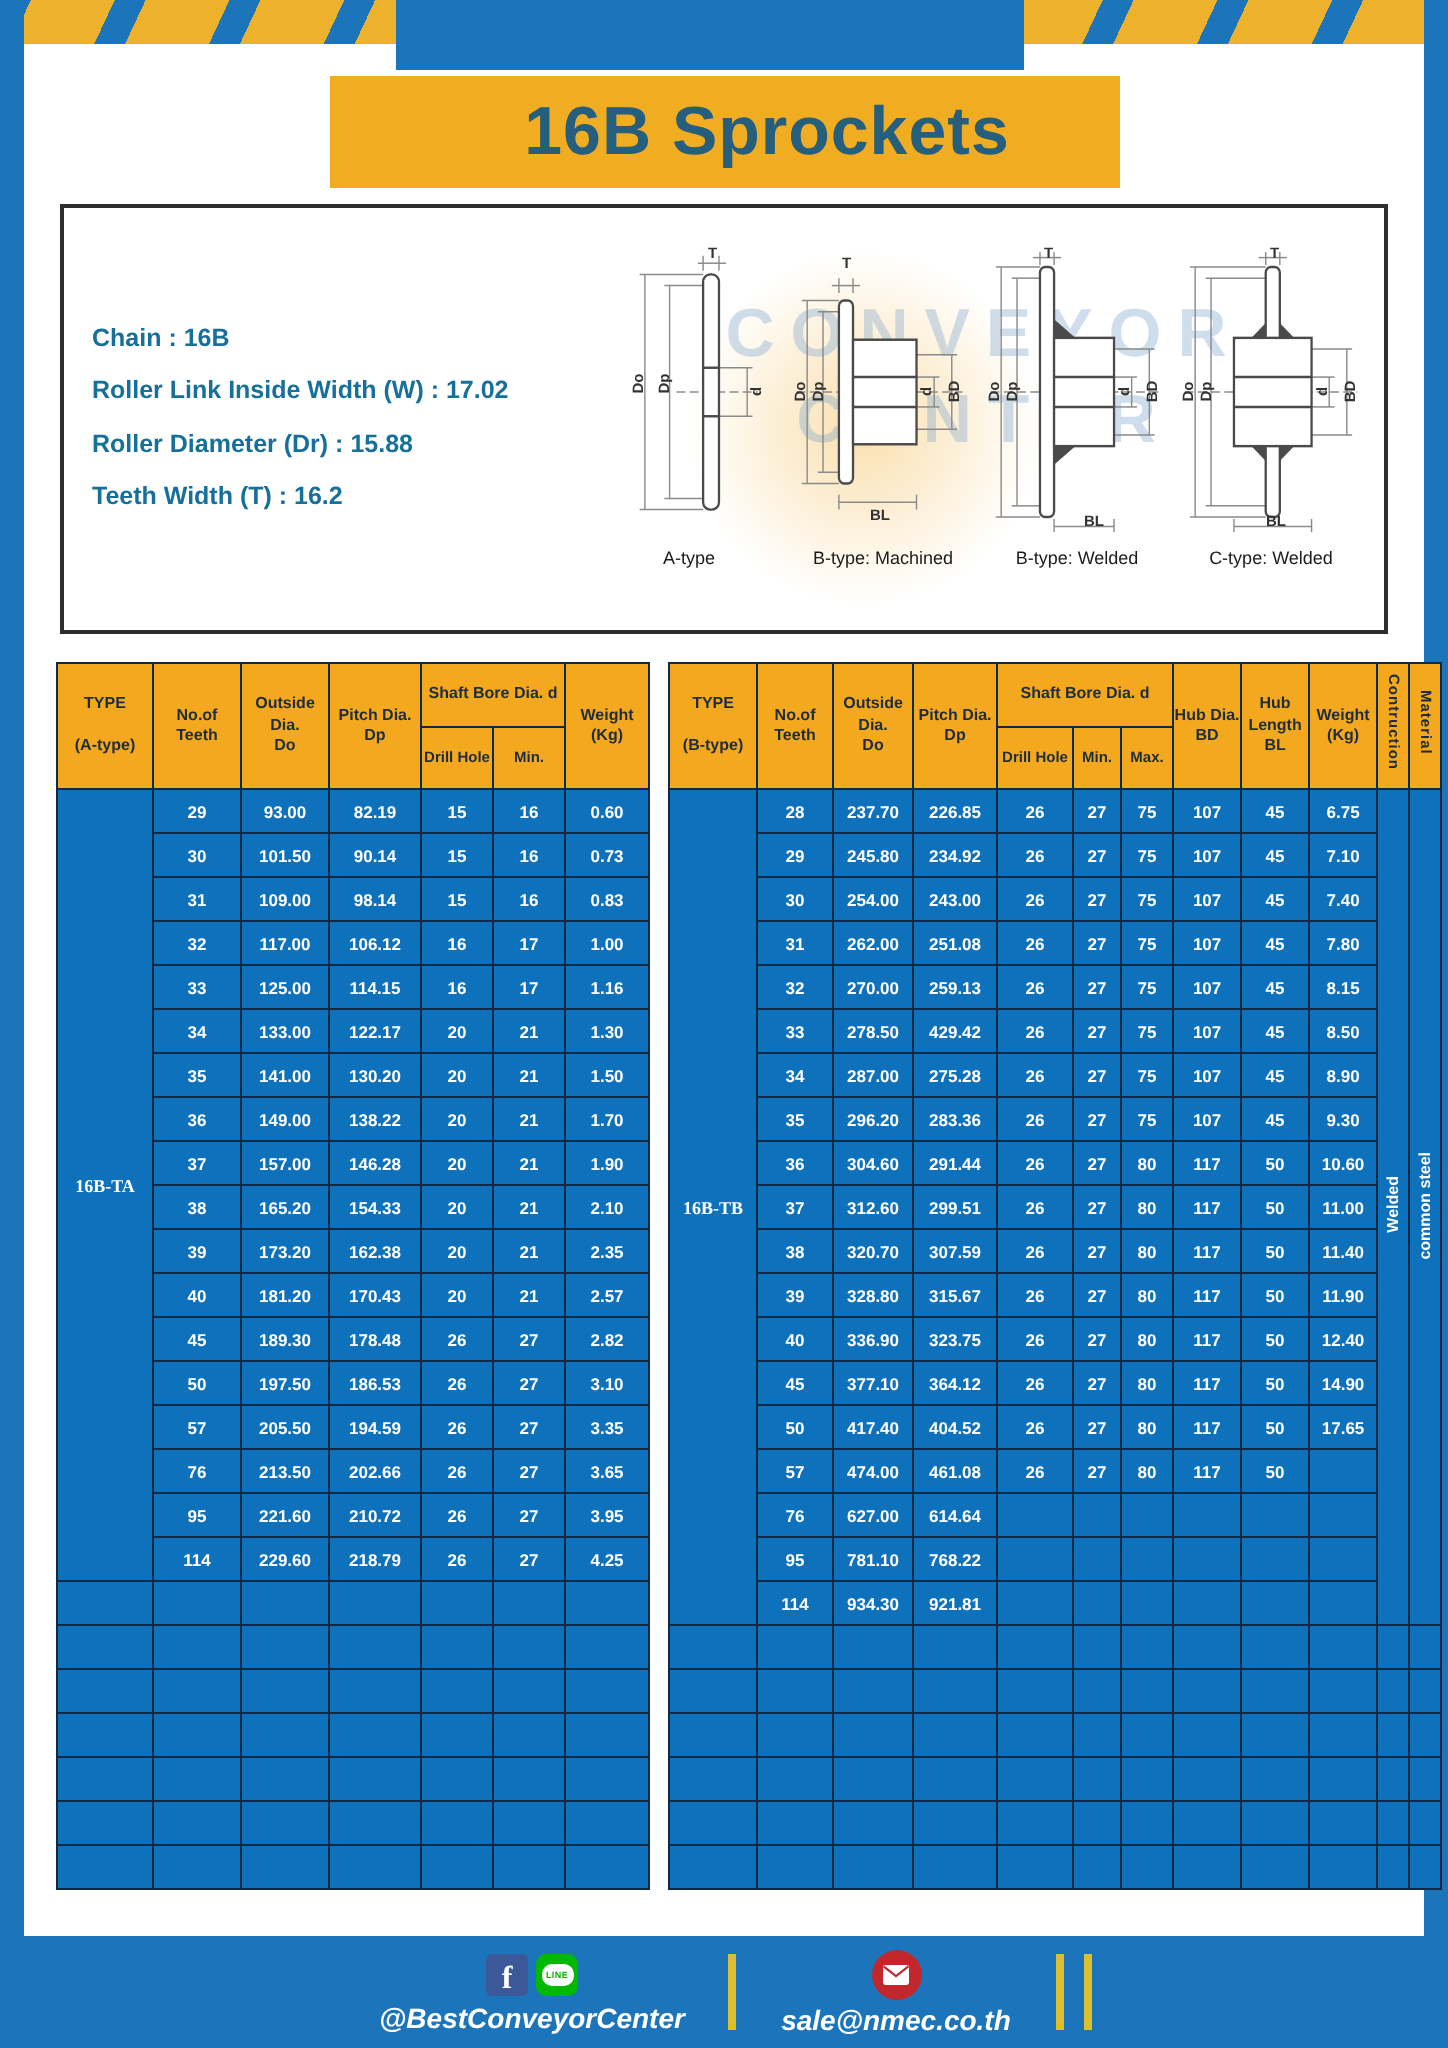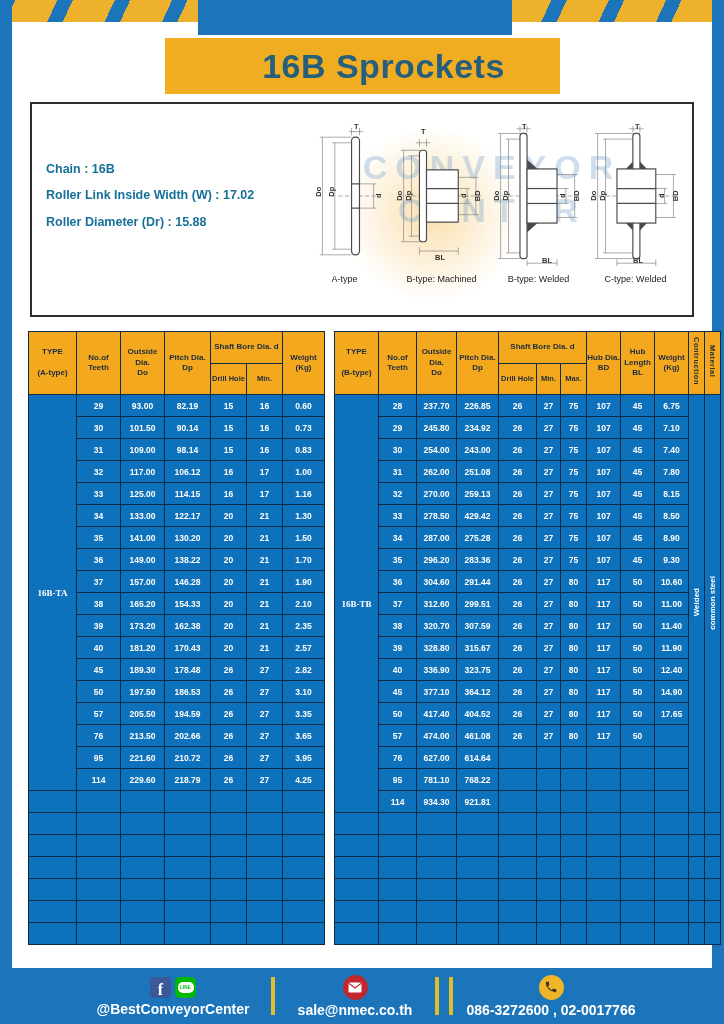--- a/index.html
+++ b/index.html
@@ -52,21 +52,21 @@
   th.sub{font-size:7.5px;}
   th.vhead span{display:inline-block;writing-mode:vertical-rl;font-size:7.5px;letter-spacing:.5px;}
   tbody td{background:#0e71bb;color:#fff;font-weight:600;font-size:8.5px;height:22px;}
   td.type-cell{font-size:9px;font-weight:700;font-family:Liberation Serif, serif;}
   td.vcell span{display:inline-block;writing-mode:vertical-rl;transform:rotate(180deg);font-size:8px;font-weight:600;}
   
   .footer{position:absolute;bottom:0;left:0;width:724px;height:56px;background:#1c75bb;
           display:flex;align-items:center;justify-content:center;gap:10px;box-sizing:border-box;padding:0 12px;}
   .f-group{display:flex;flex-direction:column;align-items:center;justify-content:center;gap:2px;}
   .f-icons{display:flex;gap:4px;align-items:center;height:24px;}
-  .f-text{color:#fff;font-weight:700;font-size:14px;white-space:nowrap;}
+  .f-text{color:#fff;font-weight:700;font-size:14px;white-space:nowrap;font-style:italic;}
   .f-sep{width:4px;height:38px;background:#ddbe2e;}
   .fb-icon{width:21px;height:21px;background:#3b5998;border-radius:3px;display:flex;align-items:flex-end;justify-content:center;}
   .fb-icon span{color:#fff;font-weight:800;font-size:16px;line-height:1;font-family:"Liberation Serif",serif;}
   .line-icon{width:21px;height:21px;background:#00b900;border-radius:5px;display:flex;align-items:center;justify-content:center;}
   .line-bubble{width:16px;height:11px;background:#fff;border-radius:5px;display:flex;align-items:center;justify-content:center;}
   .line-bubble span{color:#00b900;font-weight:800;font-size:4.5px;letter-spacing:.2px;}
   .circle-icon{width:25px;height:25px;border-radius:50%;display:flex;align-items:center;justify-content:center;}
   .mail-bg{background:#c1272d;}
   .phone-bg{background:#f0b429;}
 </style>
@@ -93,20 +93,21 @@
       <div class="wm-blob"></div>
       <div class="watermark">
         <span>CONVEYOR</span>
         <span>CENTER</span>
       </div>
 
       <div class="specs">
         <div class="spec-line">Chain  :  16B</div>
         <div class="spec-line">Roller Link Inside Width (W)  :  17.02</div>
         <div class="spec-line">Roller Diameter (Dr)  : 15.88</div>
+        <div class="spec-line">Teeth Width (T)  :  16.2</div>
       </div>
 
       <div class="drawings">
 
         <div class="drawing">
           <div class="draw-area">
             <svg viewBox="0 0 110 150" preserveAspectRatio="none">
               <g class="dimline">
                 <line x1="48" y1="75" x2="94" y2="75" stroke-dasharray="5 2.5"></line>
                 <line x1="60" y1="6" x2="76" y2="6"></line>
@@ -879,23 +880,15 @@
       <div class="circle-icon mail-bg">
         <svg width="14" height="11" viewBox="0 0 14 11">
             <rect x="0.5" y="0.5" width="13" height="10" rx="1.2" fill="#fff"></rect>
             <path d="M0.8,1.2 L7,6 L13.2,1.2" stroke="#c1272d" stroke-width="1.1" fill="none"></path>
           </svg>
       </div>
       <div class="f-text">sale@nmec.co.th</div>
     </div>
     <div class="f-sep"></div>
     <div class="f-sep"></div>
-    <div class="f-group" style="width:176px">
-      <div class="circle-icon phone-bg">
-        <svg width="14" height="14" viewBox="0 0 24 24">
-            <path fill="#3a3420" d="M6.62 10.79a15.05 15.05 0 0 0 6.59 6.59l2.2-2.2a1 1 0 0 1 1.01-.25 11.36 11.36 0 0 0 3.57.57 1 1 0 0 1 1 1V20a1 1 0 0 1-1 1A17 17 0 0 1 3 4a1 1 0 0 1 1-1h3.5a1 1 0 0 1 1 1 11.36 11.36 0 0 0 .57 3.57 1 1 0 0 1-.25 1.01z"></path>
-          </svg>
-      </div>
-      <div class="f-text">086-3272600 , 02-0017766</div>
-    </div>
   </div>
 
 </div>
 
 </body></html>

